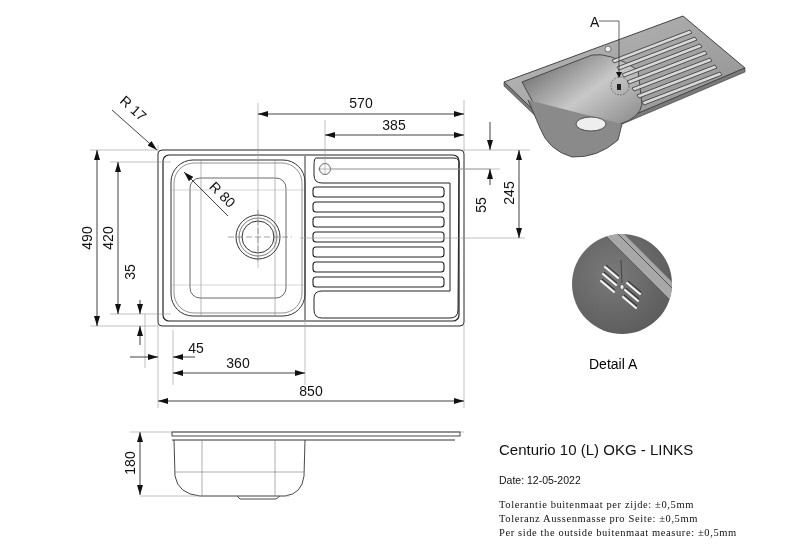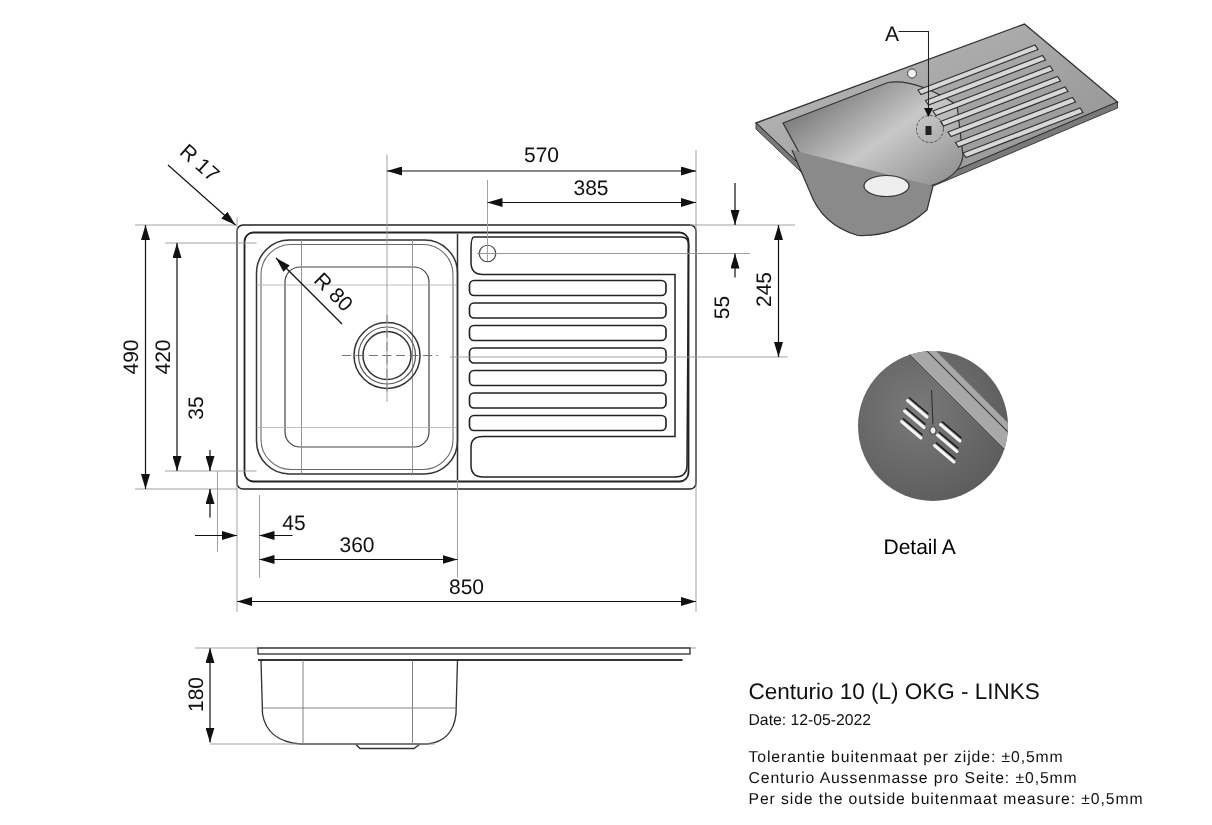--- a/index.html
+++ b/index.html
@@ -1,22 +1,22 @@
 <!DOCTYPE html>
 <html><head>
 <meta charset="utf-8">
 <style>
   html, body { margin:0; padding:0; background:#ffffff; }
   body { width:808px; height:550px; position:relative; overflow:hidden; font-family:"Liberation Sans", sans-serif; color:#000; }
   svg { position:absolute; left:0; top:0; }
   .dim { font-family:"Liberation Sans", sans-serif; font-size:14px; fill:#111; }
   .info { position:absolute; left:499px; font-family:"Liberation Sans", sans-serif; color:#111; }
-  .title { top:441px; font-size:15px;margin-top:12px; }
+  .title { top:441px; font-size:15px; }
   .date { top:474px; font-size:10.5px; }
-  .tol { font-family:Liberation Sans, sans-serif; font-size:10.5px; letter-spacing:0.6px;text-align:right; }
+  .tol { font-family:Liberation Serif, serif; font-size:10.5px; letter-spacing:0.6px;text-align:right; }
   .detail-label { position:absolute; left:589px; top:356px; font-size:14px; }
 </style>
 </head>
 <body>
 
 <svg width="808" height="550" viewBox="0 0 808 550">
   <defs>
     <marker id="arr" markerWidth="10" markerHeight="6" refX="10" refY="3" orient="auto-start-reverse" markerUnits="userSpaceOnUse">
       <path d="M0,0 L10,3 L0,6 Z" fill="#111"></path>
     </marker>
@@ -189,14 +189,14 @@
       <line x1="621" y1="260" x2="622" y2="283" stroke="#222" stroke-width="0.6"></line>
     </g>
   </g>
 </svg>
 
 <div class="detail-label">Detail A</div>
 
 <div class="info title">Centurio 10 (L) OKG - LINKS</div>
 <div class="info date">Date: 12-05-2022</div>
 <div class="info tol" style="top:499px;">Tolerantie buitenmaat per zijde: ±0,5mm</div>
-<div class="info tol" style="top:513px;">Centurio Aussenmasse pro Seite: ±0,5mm</div>
+<div class="info tol" style="top:513px;">Toleranz Aussenmasse pro Seite: ±0,5mm</div>
 <div class="info tol" style="top:527px;">Per side the outside buitenmaat measure: ±0,5mm</div>
 
 </body></html>

